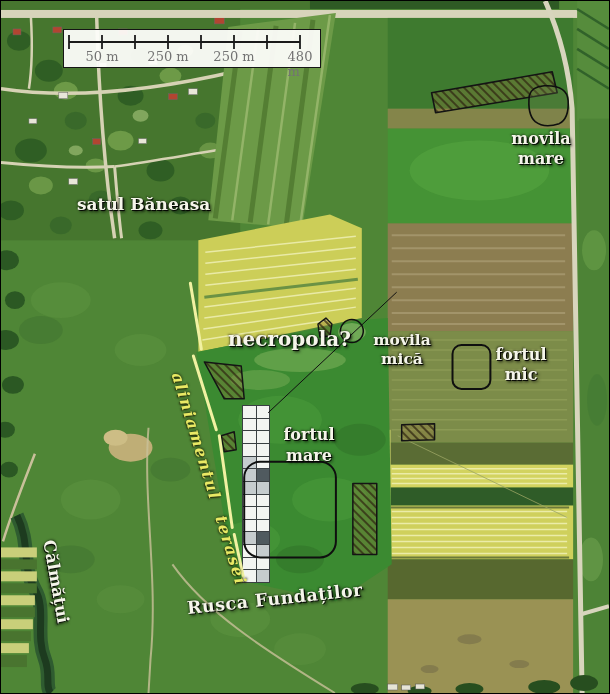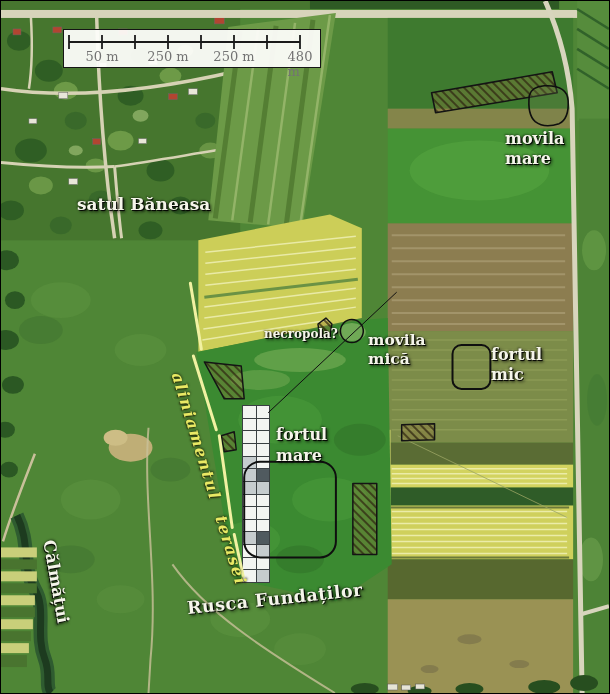--- a/index.html
+++ b/index.html
@@ -19,21 +19,21 @@
     gap:1px; background:#3a3f42; border:1px solid #3a3f42; box-sizing:border-box;
     z-index:2;
   }
   .grid .cell { width:100%; height:100%; }
 
   
   .maplabel {
     position:absolute; z-index:4; color:#f5f5ea; font-weight:bold; white-space:nowrap;
     text-shadow:1px 1px 0 rgba(0,0,0,.85), 2px 2px 3px rgba(0,0,0,.75), -1px -1px 2px rgba(0,0,0,.4);
   }
-  .two-line { text-align:left; white-space:normal; }
+  .two-line { text-align:center; white-space:normal; }
   .lbl-aliniament {
     color:#e9e964; font-style:italic; letter-spacing:1.5px; word-spacing:10px;
     text-shadow:1px 1px 2px rgba(30,30,0,.95), -1px -1px 2px rgba(30,30,0,.5);
   }
 
   
   .scalebar {
     position:absolute; left:62px; top:28px; width:258px; height:39px;
     background:rgba(253,253,250,.95); border:1.5px solid #151515; box-sizing:border-box;
     z-index:5;
@@ -324,21 +324,21 @@
     </g>
   </svg>
 
   <div class="maplabel" style="left:76px; top:193px; font-size:17px;text-align:right;">satul Băneasa</div>
 
   <div class="maplabel two-line" style="left:504px; top:128px; width:72px; font-size:16px; line-height:20px;">
     <div>movila</div>
     <div>mare</div>
   </div>
 
-  <div class="maplabel" style="left:227px; top:326px; font-size:12px;margin-left:36px;">necropola?</div>
+  <div class="maplabel" style="left:227px; top:326px; font-size:20px;">necropola?</div>
 
   <div class="maplabel two-line" style="left:367px; top:329px; width:68px; font-size:15.5px; line-height:19px;">
     <div>movila</div>
     <div>mică</div>
   </div>
 
   <div class="maplabel two-line" style="left:490px; top:344px; width:60px; font-size:16px; line-height:20px;">
     <div>fortul</div>
     <div>mic</div>
   </div>

